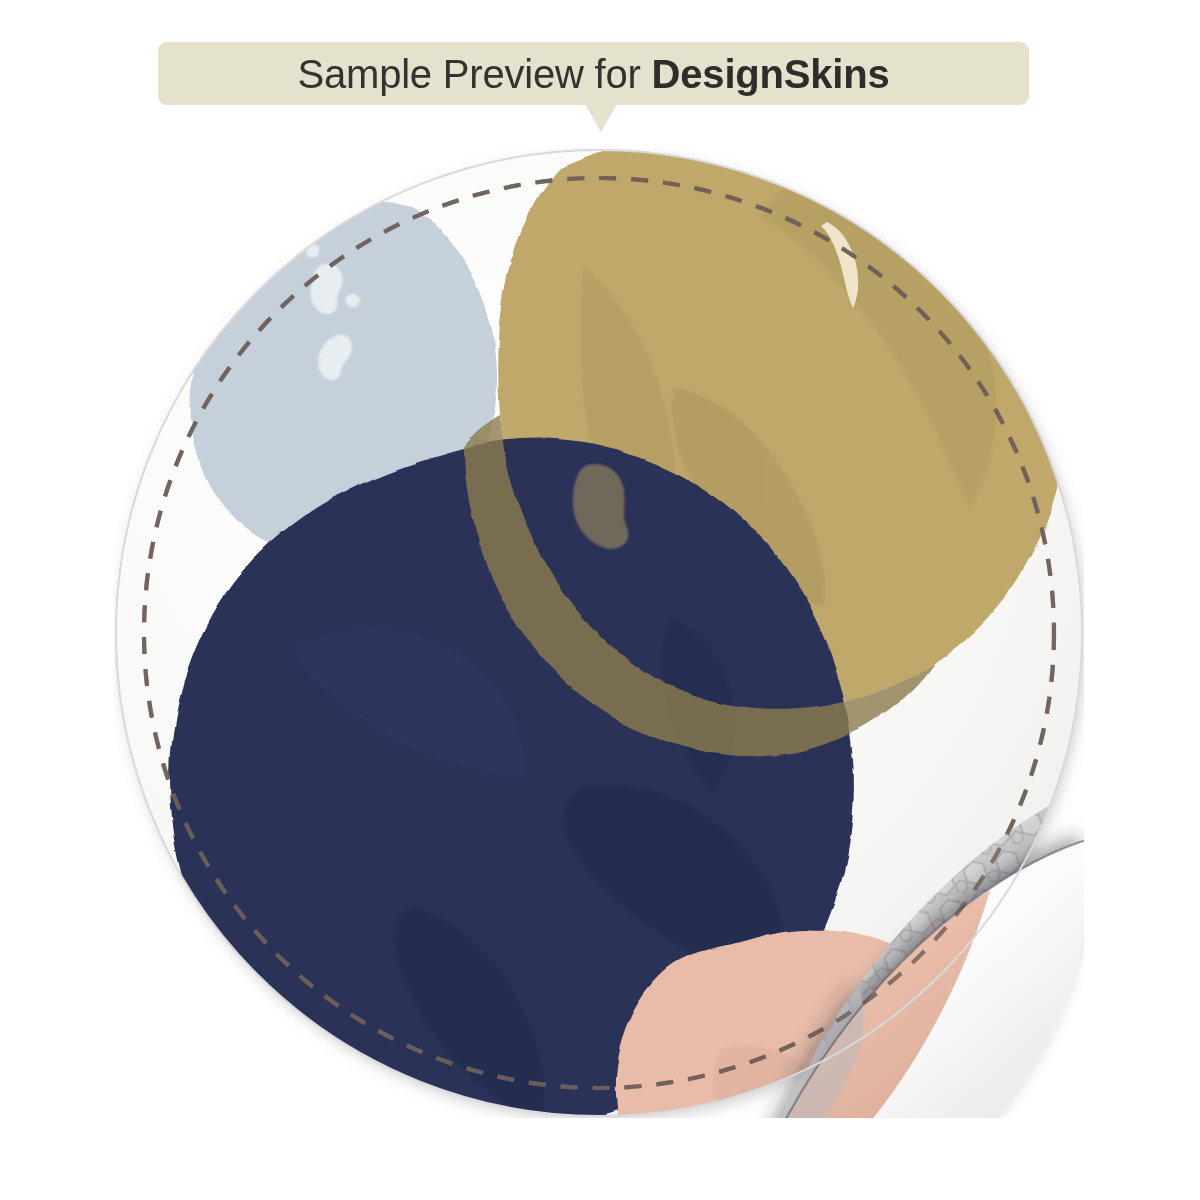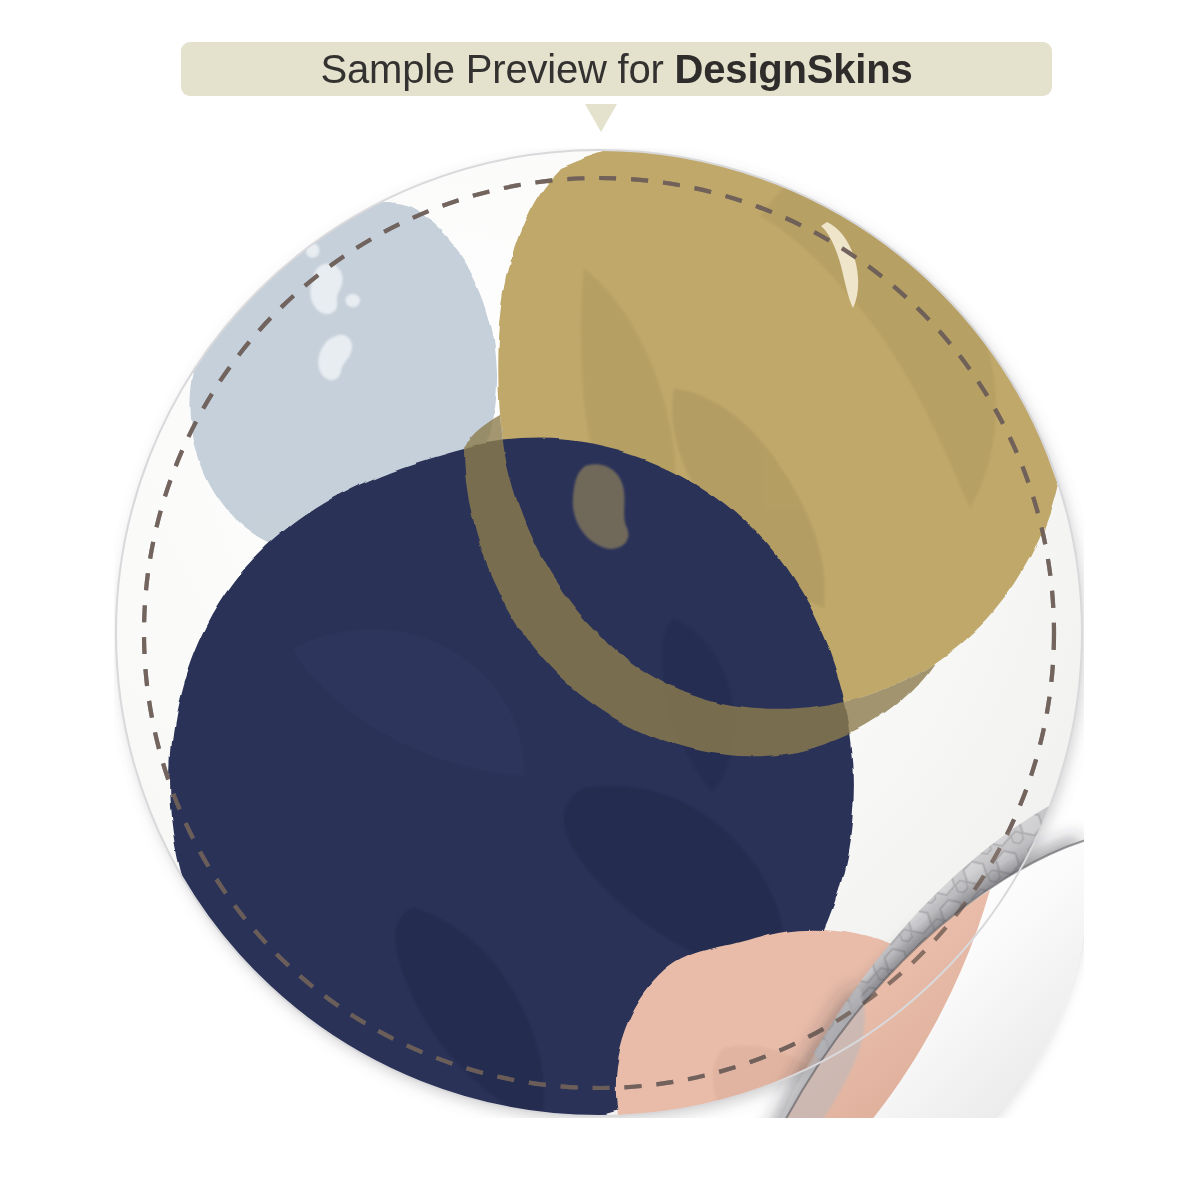--- a/index.html
+++ b/index.html
@@ -12,22 +12,22 @@
   }
   #stage {
     position: relative;
     width: 1200px; height: 1200px;
     background: #ffffff;
   }
 
   
   #banner {
     position: absolute;
-    left: 181px; top: 42px;
-    width: 871px; height: 54px;
+    left: 158px; top: 42px;
+    width: 871px; height: 63px;
     background: #e4e1cc;
     border-radius: 9px;
     display: flex; align-items: center; justify-content: center;
   }
   #banner-text {
     font-size: 40px;
     line-height: 1;
     color: #333231;
     letter-spacing: -0.2px;
     white-space: nowrap;

